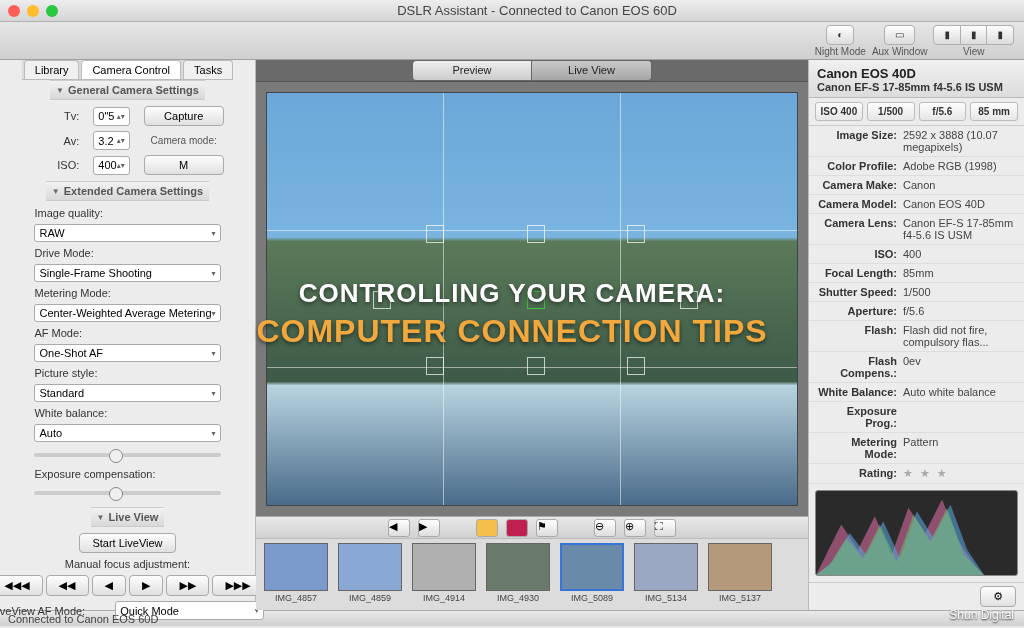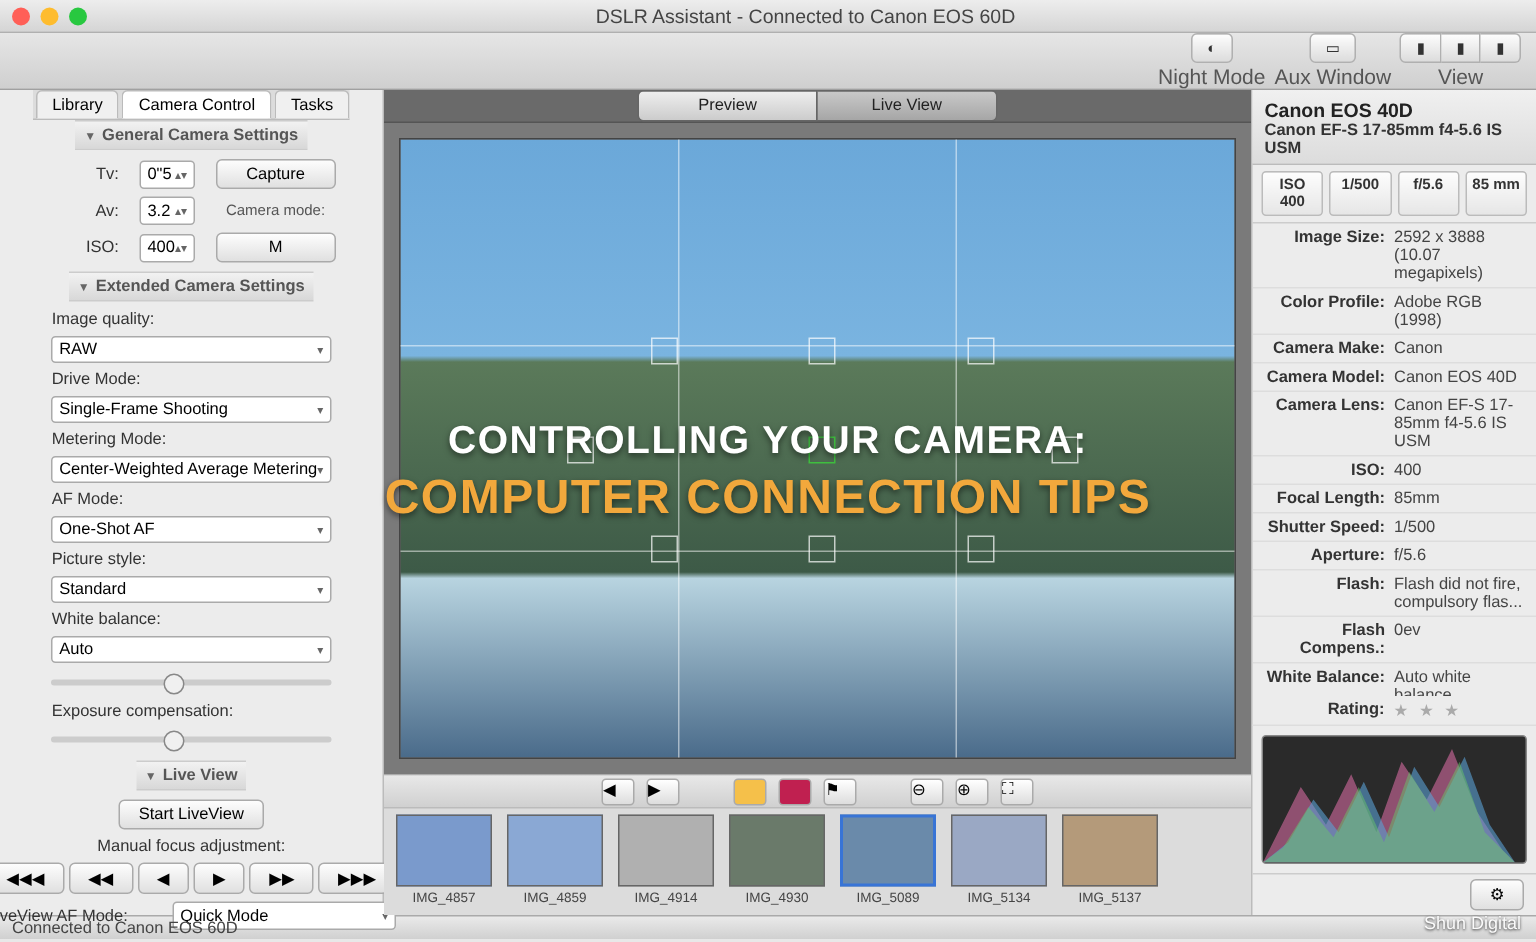--- a/index.html
+++ b/index.html
@@ -10,21 +10,21 @@
 .traffic span { width: 12px; height: 12px; border-radius: 50%; display:inline-block; }
 .tc-close{background:#ff5f57}.tc-min{background:#febc2e}.tc-max{background:#28c840}
 .title { flex:1; text-align:center; color:#444; font-size:13px; }
 
 .toolbar { height: 38px; background: linear-gradient(#e6e6e6,#cfcfcf); border-bottom:1px solid #a0a0a0; display:flex; justify-content:flex-end; align-items:center; padding:0 10px; gap:6px; }
 .tool-group { display:flex; flex-direction:column; align-items:center; gap:1px; }
 .tool-btn { background:linear-gradient(#fdfdfd,#dcdcdc); border:1px solid #b0b0b0; border-radius:4px; padding:3px 10px; font-size:10px; color:#333; height:20px; display:flex; align-items:center; }
 .seg-group { display:flex; }
 .seg-group .tool-btn:not(:first-child){border-left:none; border-top-left-radius:0;border-bottom-left-radius:0}
 .seg-group .tool-btn:not(:last-child){border-top-right-radius:0;border-bottom-right-radius:0}
-.tool-label{font-size:14px;color:#555}
+.tool-label{font-size:10px;color:#555}
 
 .main { display:flex; height: calc(100% - 22px - 38px - 18px); }
 
 .panel-left { width: 256px; background:#ececec; border-right:1px solid #bbb; display:flex; flex-direction:column;align-items:center; }
 .tabs { display:flex; height:22px; border-bottom:1px solid #bbb; background:#dcdcdc; }
 .tab { flex:0 0 auto; padding:3px 10px; border:1px solid #bbb; border-bottom:none; border-radius:4px 4px 0 0; margin-left:2px; background:#f0f0f0; font-size:11px; cursor:pointer; }
 .tab.active { background:#fff; }
 
 .section-head { background:linear-gradient(#f2f2f2,#d8d8d8); border-top:1px solid #ccc; border-bottom:1px solid #ccc; padding:3px 6px; font-weight:bold; color:#555; display:flex; align-items:center; gap:4px;}
 .section-body { padding:6px 8px; display:flex; flex-direction:column; gap:5px; }
@@ -49,21 +49,21 @@
 .af-pt{position:absolute;width:18px;height:18px;border:1px solid rgba(255,255,255,0.7)}
 .thumbbar { height:94px; background:#dcdcdc; border-top:1px solid #aaa; display:flex; flex-direction:column; }
 .thumb-controls{height:22px;display:flex;align-items:center;justify-content:center;gap:8px;background:linear-gradient(#e8e8e8,#d0d0d0);border-bottom:1px solid #bbb}
 .tc-btn{width:22px;height:18px;background:linear-gradient(#fff,#ddd);border:1px solid #aaa;border-radius:3px}
 .thumbs{flex:1;display:flex;gap:6px;padding:4px 6px;overflow:hidden}
 .thumb{width:68px;display:flex;flex-direction:column;align-items:center;gap:2px}
 .thumb-img{width:64px;height:48px;background:#888;border:1px solid #666}
 .thumb.selected .thumb-img{border:2px solid #3874d6}
 .thumb-name{font-size:9px;color:#444}
 
-.panel-right { width:190px; background:#ececec; border-left:1px solid #bbb; display:flex; flex-direction:column; }
+.panel-right { width:216px; background:#ececec; border-left:1px solid #bbb; display:flex; flex-direction:column; }
 .cam-head { padding:6px 8px 4px; background:linear-gradient(#f0f0f0,#dcdcdc); border-bottom:1px solid #bbb;}
 .cam-head .cam-model{font-weight:bold;font-size:13px;color:#222}
 .cam-head .cam-lens{font-weight:bold;font-size:11px;color:#333}
 .quick-row{display:flex;gap:4px;padding:4px 6px;border-bottom:1px solid #ccc}
 .quick-cell{flex:1;background:linear-gradient(#fdfdfd,#e6e6e6);border:1px solid #bbb;border-radius:3px;text-align:center;padding:3px 2px;font-size:10px;font-weight:bold;color:#333}
 .meta-list{flex:1;overflow:auto}
 .meta-row{display:flex;padding:3px 8px;border-bottom:1px solid #ddd;font-size:10px}
 .meta-key{width:86px;text-align:right;font-weight:bold;color:#333;padding-right:6px}
 .meta-val{flex:1;color:#444}
 .histogram{height:86px;margin:6px;background:#2a2a2a;border:1px solid #888;border-radius:3px;position:relative;overflow:hidden}

